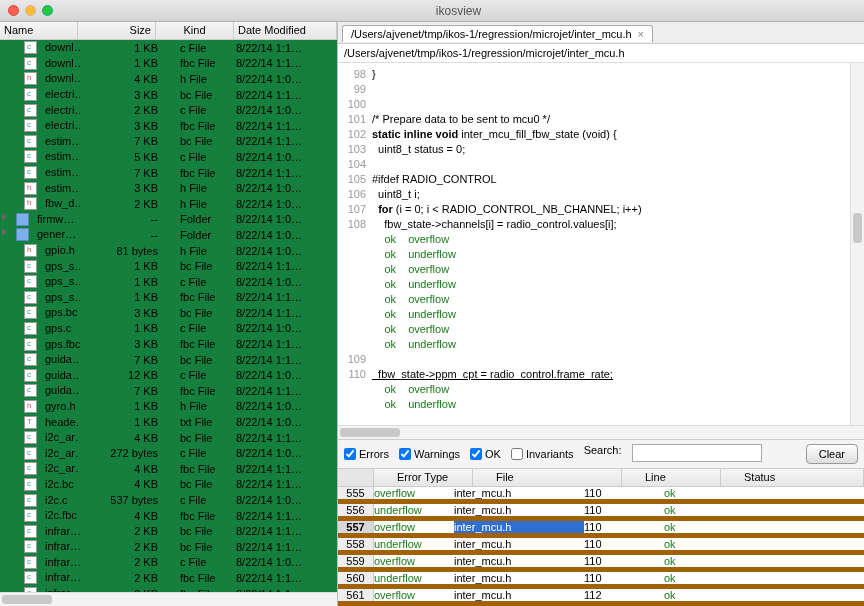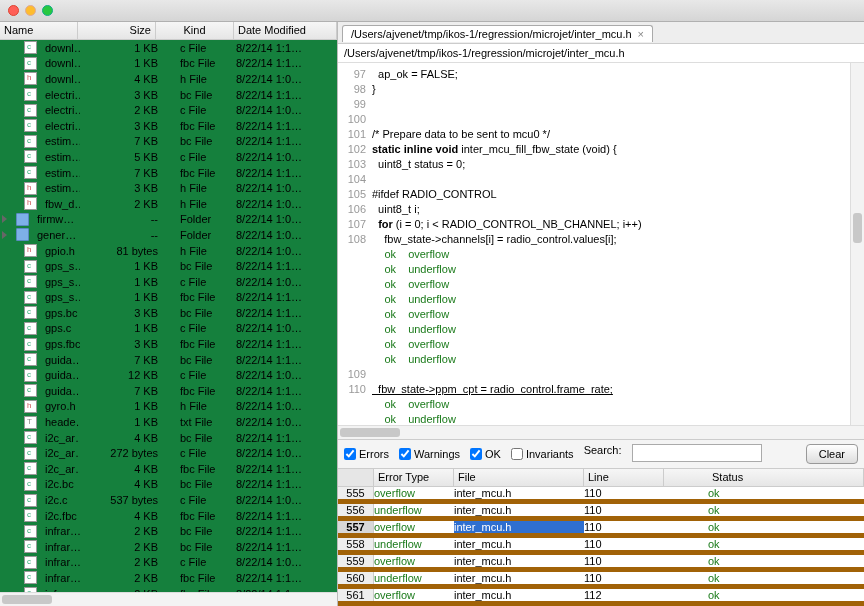--- a/index.html
+++ b/index.html
@@ -15,21 +15,21 @@
 .left { width: 338px; background: #15803d; border-right: 1px solid #bbb; display: flex; flex-direction: column; }
 .right { flex: 1; background: #fff; display: flex; flex-direction: column; }
 .lhead { display: flex; background: linear-gradient(#f6f6f6,#e6e6e6); border-bottom: 1px solid #ccc; height: 18px; }
 .lhead div { padding: 2px 4px; border-right: 1px solid #ccc; overflow: hidden; white-space: nowrap; }
 .col-name { width: 78px; }
 .col-size { width: 78px; text-align: right; }
 .col-kind { width: 78px; text-align: center; }
 .col-date { flex: 1; }
 .ltable { flex: 1; overflow-y: hidden; }
 .lrow { display: flex; height: 15.6px; align-items: center; padding: 0 2px; }
-.lrow .nm { width: 78px; display: flex; align-items: center; gap: 8px; overflow: hidden; white-space: nowrap; }
+.lrow .nm { width: 78px; display: flex; align-items: flex-start; gap: 8px; overflow: hidden; white-space: nowrap; }
 .lrow .sz { width: 78px; text-align: right; white-space: nowrap; }
 .lrow .kd { width: 78px; padding-left: 22px; white-space: nowrap; }
 .lrow .dt { flex: 1; white-space: nowrap; overflow: hidden; }
 .fi { width: 13px; height: 13px; display: inline-block; background: #fff; border: 1px solid #999; position: relative; flex-shrink: 0; }
 .fi.c::after { content:"c"; color:#3a7; font-size:8px; position:absolute; left:2px; top:0; }
 .fi.h::after { content:"h"; color:#c55; font-size:8px; position:absolute; left:2px; top:0; }
 .fi.t::after { content:"T"; color:#888; font-size:8px; position:absolute; left:2px; top:0; }
 .fi.fld { background:#7db0e8; border-color:#5a8ac0; border-radius:1px; }
 .tri { width:0; height:0; border-top:4px solid transparent; border-bottom:4px solid transparent; border-left:5px solid #666; display:inline-block; margin-right:1px; flex-shrink:0; }
 .spc { width:14px; display:inline-block; flex-shrink:0; }
@@ -46,44 +46,45 @@
 .uline { text-decoration: underline; }
 .rscroll { position:absolute; right:0; top:0; bottom:0; width:14px; background:#f3f3f3; border-left:1px solid #ddd; }
 .rthumb { background:#c8c8c8; border-radius:3px; margin:2px; }
 .hscroll { height:14px; background:#f3f3f3; border-top:1px solid #ddd; display:flex; }
 .hthumb { background:#c8c8c8; border-radius:3px; margin:2px; width:60px; }
 .filterbar { padding: 4px 6px; display:flex; gap: 10px; border-top:1px solid #ccc; border-bottom:1px solid #ccc; background:#f4f4f4; }
 .filterbar label { display:flex; align-items:center; gap:3px; }
 .filterbar input[type=text] { width:130px; height:18px; border:1px solid #aaa; padding:1px 3px; }
 .filterbar button { height:20px; padding:0 12px; background:linear-gradient(#fff,#ddd); border:1px solid #999; border-radius:4px; }
 .rtable { flex-shrink:0; }
-.rthead { display:flex; background:linear-gradient(#f6f6f6,#e6e6e6); border-bottom:1px solid #ccc; height:18px; }
+.rthead { display:flex; background:linear-gradient(#f6f6f6,#e6e6e6); border-bottom:1px solid #ccc; height:18px;gap:19px; }
 .rthead div { padding:2px 4px; border-right:1px solid #ccc; }
 .rc-id { width:36px; text-align:center; background:#e6e6e6; }
 .rc-et { width:80px; }
 .rc-f { width:130px; }
 .rc-l { width:80px; }
-.rc-st { flex:1;margin-left:44px; }
+.rc-st { flex:1; }
 .rrow { display:flex; height:17px; align-items:center; border-bottom:5px solid #a16207; }
 .rrow .rc-id { background:#eee; border-right:1px solid #ccc; }
 .rrow.sel .rc-f { background:#2f6fd0; color:#fff; }
 .rrow.sel .rc-id { background:#d8d8d8; font-weight:bold; }
 .lfoot { height:14px; background:#f3f3f3; border-top:1px solid #ddd; display:flex; }
 .lfoot .hthumb { width:50px; }
 input[type=checkbox] { width:12px; height:12px; }
 </style>
 </head>
 <body>
 
 <div class="titlebar">
   <div class="traffic">
     <div class="tl red"></div>
     <div class="tl yel"></div>
     <div class="tl grn"></div>
   </div>
+  <div class="title">ikosview</div>
 </div>
 
 <div class="main">
   <div class="left">
     <div class="lhead">
       <div class="col-name">Name</div>
       <div class="col-size">Size</div>
       <div class="col-kind">Kind</div>
       <div class="col-date">Date Modified</div>
     </div>
@@ -456,21 +457,20 @@
 
   <div class="right">
     <div class="tabbar">
       <div class="tab">
         <span>/Users/ajvenet/tmp/ikos-1/regression/microjet/inter_mcu.h</span>
         <span class="x">×</span>
       </div>
     </div>
     <div class="breadcrumb">/Users/ajvenet/tmp/ikos-1/regression/microjet/inter_mcu.h</div>
     <div class="code" id="code">
-      <div class="cl"><span class="ln">97</span><span>  ap_ok = FALSE;</span></div>
         <div class="cl"><span class="ln">98</span><span>}</span></div>
         <div class="cl"><span class="ln">99</span><span></span></div>
         <div class="cl"><span class="ln">100</span><span></span></div>
         <div class="cl"><span class="ln">101</span><span>/* Prepare data to be sent to mcu0 */</span></div>
         <div class="cl"><span class="ln">102</span><span><span class="kw">static</span> <span class="kw">inline</span> <span class="kw"><span class="kw">void</span></span> inter_mcu_fill_fbw_state (void) {</span></div>
         <div class="cl"><span class="ln">103</span><span>  uint8_t status = 0;</span></div>
         <div class="cl"><span class="ln">104</span><span></span></div>
         <div class="cl"><span class="ln">105</span><span>#ifdef RADIO_CONTROL</span></div>
         <div class="cl"><span class="ln">106</span><span>  uint8_t i;</span></div>
         <div class="cl"><span class="ln">107</span><span>  <span class="kw">for</span> (i = 0; i &lt; RADIO_CONTROL_NB_CHANNEL; i++)</span></div>

